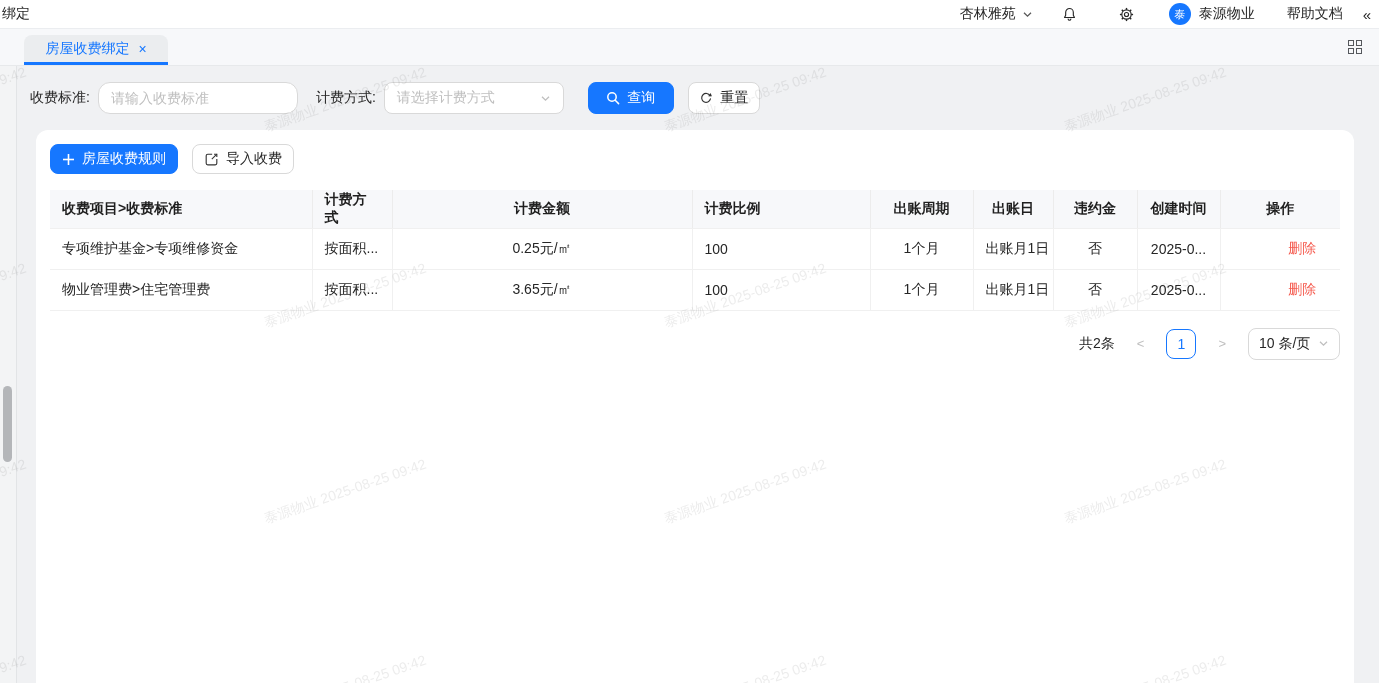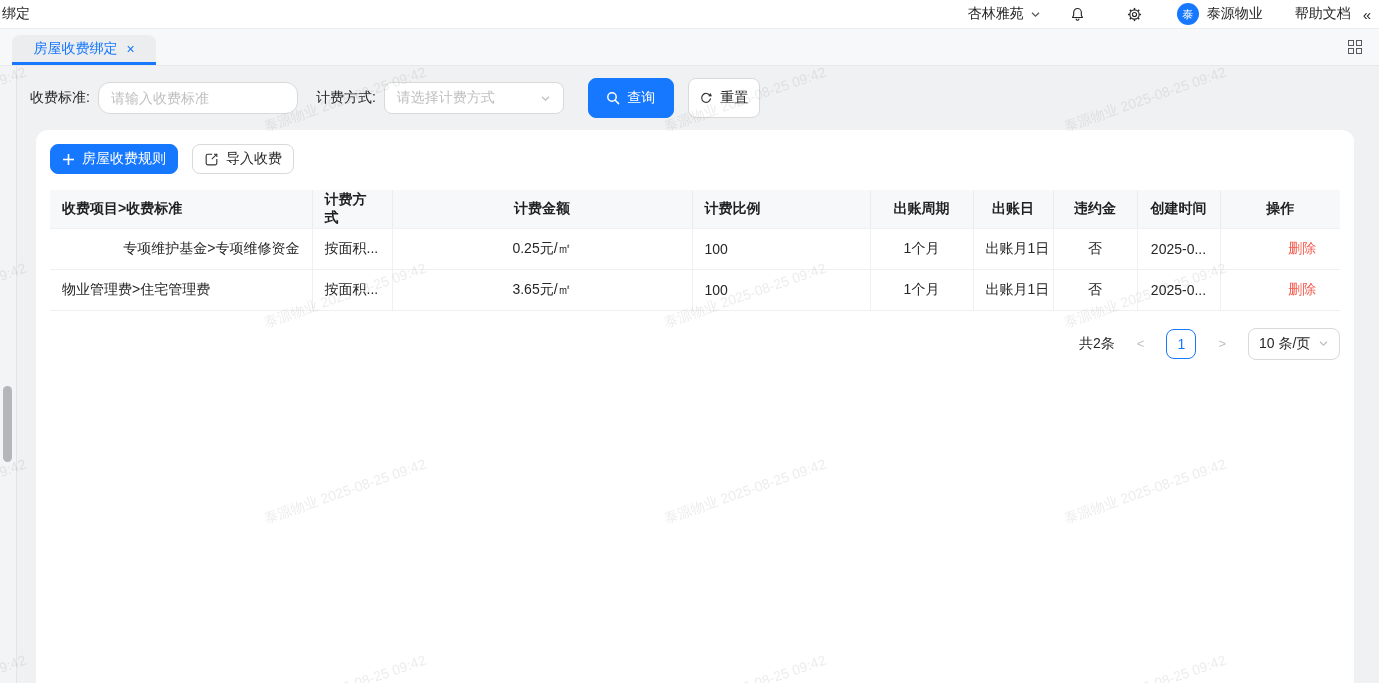--- a/index.html
+++ b/index.html
@@ -10,27 +10,27 @@
   .topbar { position:absolute; top:0; left:0; right:0; height:29px; background:#fff;
     border-bottom:1px solid #ebedf0; display:flex; align-items:center; font-size:14px; }
   .topbar-left { margin-left:2px; color:#262626; }
   .topbar-right { position:absolute; right:8px; top:0; height:28px; display:flex; align-items:center; }
   .community { display:flex; align-items:center; gap:6px; cursor:pointer; }
   .icon-btn { display:flex; align-items:center; justify-content:center; cursor:pointer; }
   .bell { margin-left:28px; } .gear { margin-left:40px; }
   .avatar-group { display:flex; align-items:center; gap:8px; margin-left:34px; }
   .avatar { width:22px; height:22px; border-radius:50%; background:var(--primary,#1677ff);
     color:#fff; font-size:11px; display:flex; align-items:center; justify-content:center; }
-  .help { display:flex; align-items:flex-end; gap:12px; margin-left:32px; cursor:pointer; }
+  .help { display:flex; align-items:flex-end; gap:20px; margin-left:32px; cursor:pointer; }
   .collapse-glyph { font-size:15px; color:#262626; }
 
   
   .tabbar { position:absolute; top:29px; left:0; right:0; height:37px; background:#f7f8fa;
     border-bottom:1px solid #e7e9eb; }
-  .tab { position:absolute; left:12px; bottom:0; height:30px; width:144px; background:#ebedef;
+  .tab { position:absolute; left:24px; bottom:0; height:30px; width:144px; background:#ebedef;
     border-radius:8px 8px 0 0; border-bottom:3px solid var(--primary,#1677ff);
     display:flex; align-items:center; justify-content:center; gap:9px;
     color:var(--primary,#1677ff); font-size:14px; cursor:pointer; }
   .tab-close { font-size:14px; line-height:1; cursor:pointer; }
   .grid-icon { position:absolute; right:17px; top:50%; transform:translateY(-50%);
     display:grid; grid-template-columns:6px 6px; grid-template-rows:6px 6px; gap:2px; cursor:pointer; }
   .grid-icon span { border:1.5px solid #55585c; }
 
   
   .content { position:absolute; top:66px; left:0; right:0; bottom:0; background:#f0f1f3; }
@@ -42,21 +42,21 @@
   
   .filter-row { position:absolute; top:16px; left:30px; height:32px; display:flex; align-items:center; font-size:14px; }
   .filter-label { margin-right:8px; white-space:nowrap; }
   .text-input { width:200px; height:32px; border:1px solid #d9d9d9; border-radius:12px;
     background:#fff; padding:0 12px; font-size:14px; font-family:inherit; color:#262626; outline:none; }
   .text-input::placeholder { color:#bfbfbf; }
   .ml18 { margin-left:18px; }
   .select-box { width:180px; height:32px; border:1px solid #d9d9d9; border-radius:8px; background:#fff;
     display:flex; align-items:center; justify-content:space-between; padding:0 12px; cursor:pointer; }
   .select-placeholder { color:#bfbfbf; }
-  .btn { height:40px; border-radius:8px; border:1px solid #d9d9d9; background:#fff; font-size:14px;
+  .btn { height:32px; border-radius:8px; border:1px solid #d9d9d9; background:#fff; font-size:14px;
     font-family:inherit; display:inline-flex; align-items:center; justify-content:center; gap:7px;
     cursor:pointer; color:#262626; }
   .btn-primary { background:var(--primary,#1677ff); border-color:var(--primary,#1677ff); color:#fff; }
   .btn-search { width:86px; margin-left:24px; }
   .btn-reset  { width:72px; margin-left:14px; }
 
   
   .card { position:absolute; top:64px; left:36px; right:25px; bottom:-12px; background:#fff;
     border-radius:12px; padding:14px; }
   .toolbar { display:flex; gap:14px; }
@@ -205,21 +205,21 @@
             <th style="width: 178px; text-align: left;">计费比例</th>
             <th style="width: 103px; text-align: center;">出账周期</th>
             <th style="width: 80px; text-align: center;">出账日</th>
             <th style="width: 84px; text-align: center;">违约金</th>
             <th style="width: 83px; text-align: center;">创建时间</th>
             <th style="width: 120px; text-align: center;">操作</th>
           </tr>
         </thead>
       <tbody id="table-body">
           <tr>
-            <td style="text-align: right;">专项维护基金&gt;专项维修资金</td>
+            <td style="text-align: left;">专项维护基金&gt;专项维修资金</td>
             <td style="text-align: left;">按面积...</td>
             <td style="text-align: center;">0.25元/㎡</td>
             <td style="text-align: left;">100</td>
             <td style="text-align: center;">1个月</td>
             <td style="text-align: center;">出账月1日</td>
             <td style="text-align: center;">否</td>
             <td style="text-align: center;">2025-0...</td>
             <td style="text-align: center;"><span class="delete-link">删除</span></td>
           </tr>
           <tr>

